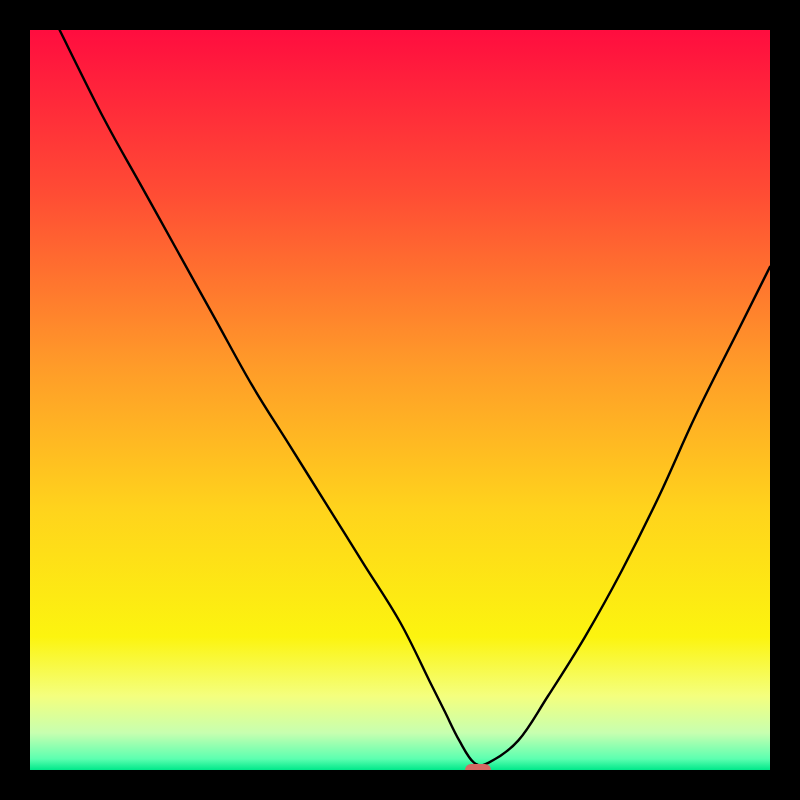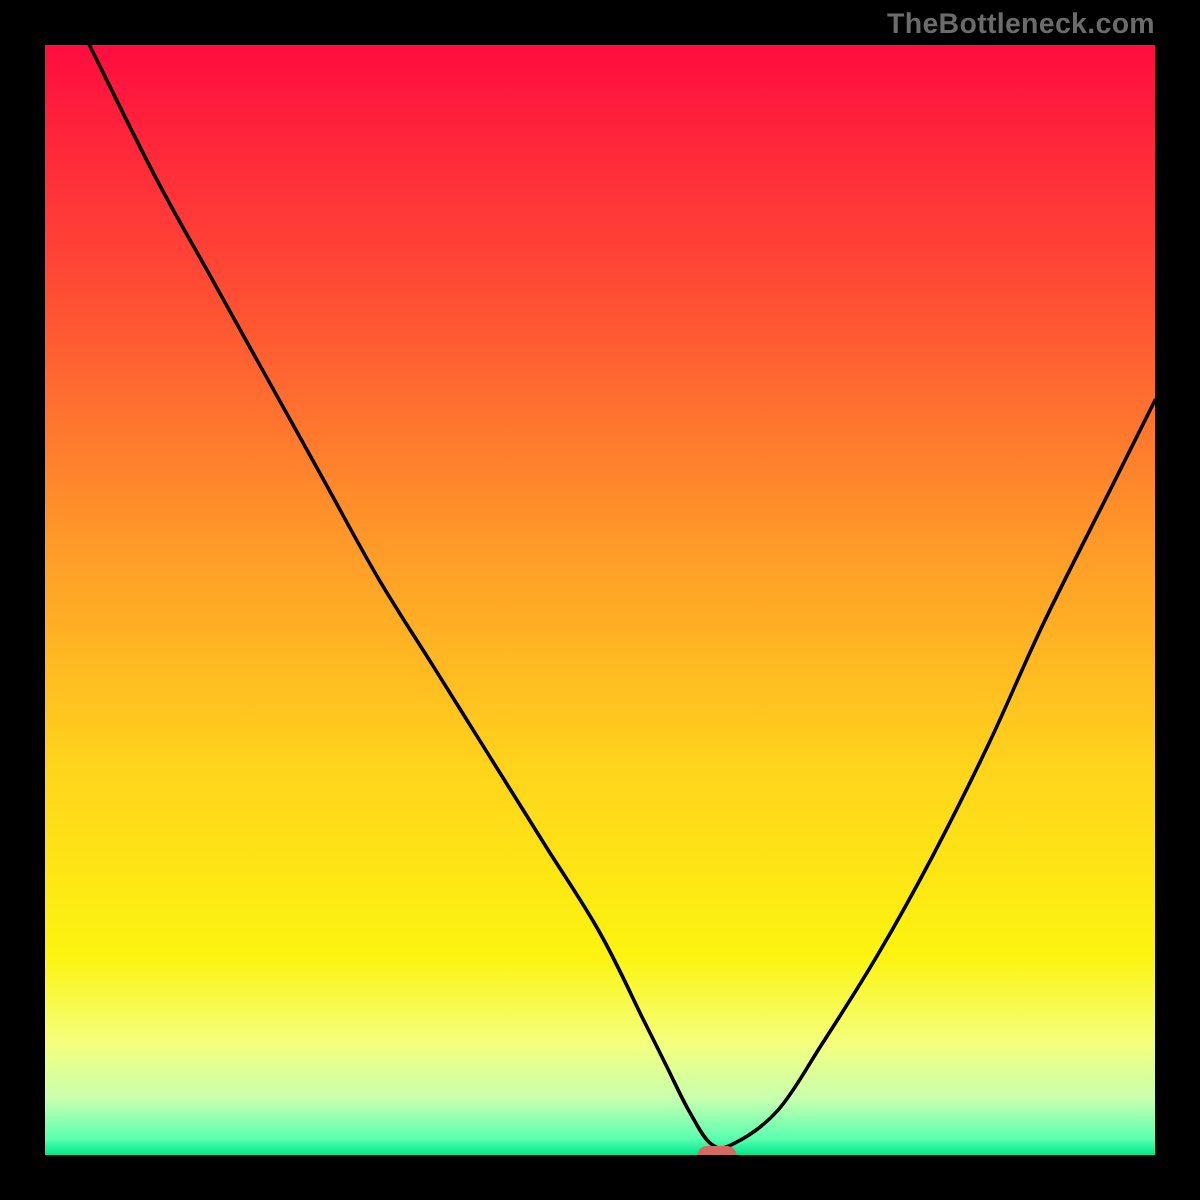--- a/index.html
+++ b/index.html
@@ -55,21 +55,20 @@
     font-weight: 600;
     color: #6b6b6b;
     letter-spacing: 0.2px;
   }
 </style>
 </head>
 <body>
 
 <div class="frame">
 
-  <div class="attribution">TheBottleneck.com</div>
 
   <div class="plot">
 
     <svg class="gradient" viewBox="0 0 740 740" preserveAspectRatio="none">
       <defs>
         <linearGradient id="bg-grad" x1="0" y1="0" x2="0" y2="1">
             <stop offset="0%" stop-color="#ff0d3f"></stop>
             <stop offset="22%" stop-color="#ff4c34"></stop>
             <stop offset="45%" stop-color="#ff9a29"></stop>
             <stop offset="65%" stop-color="#ffd41c"></stop>

